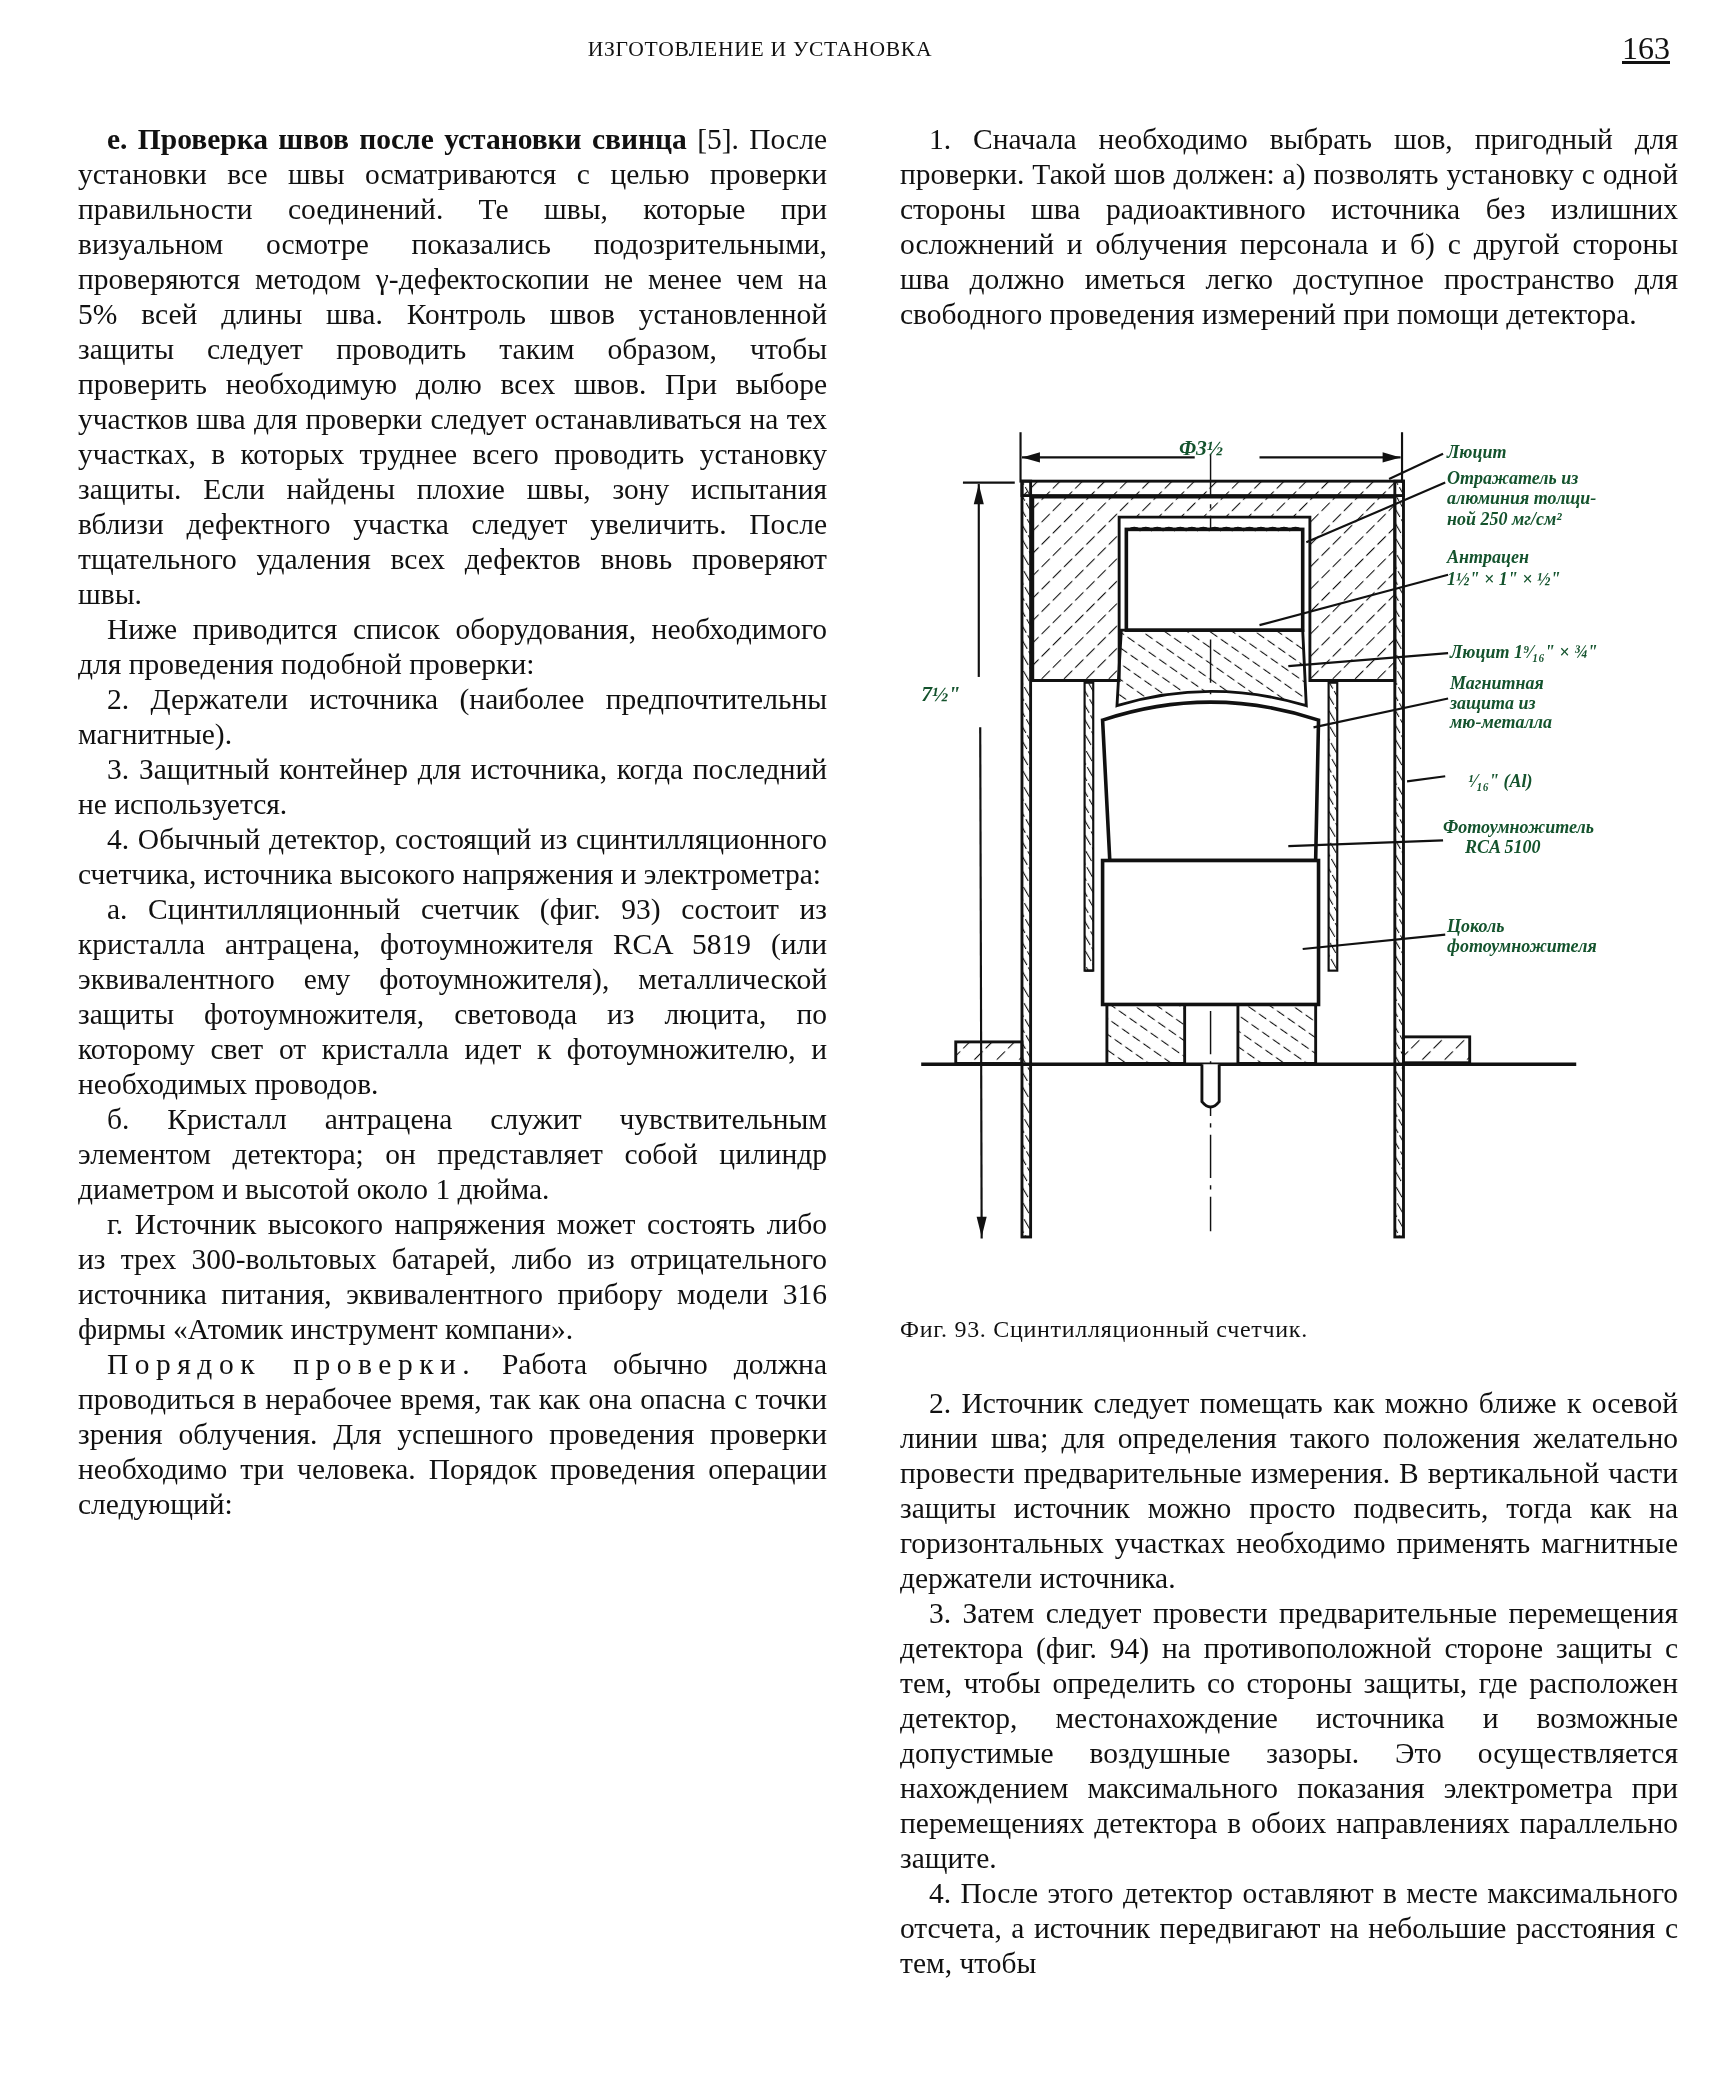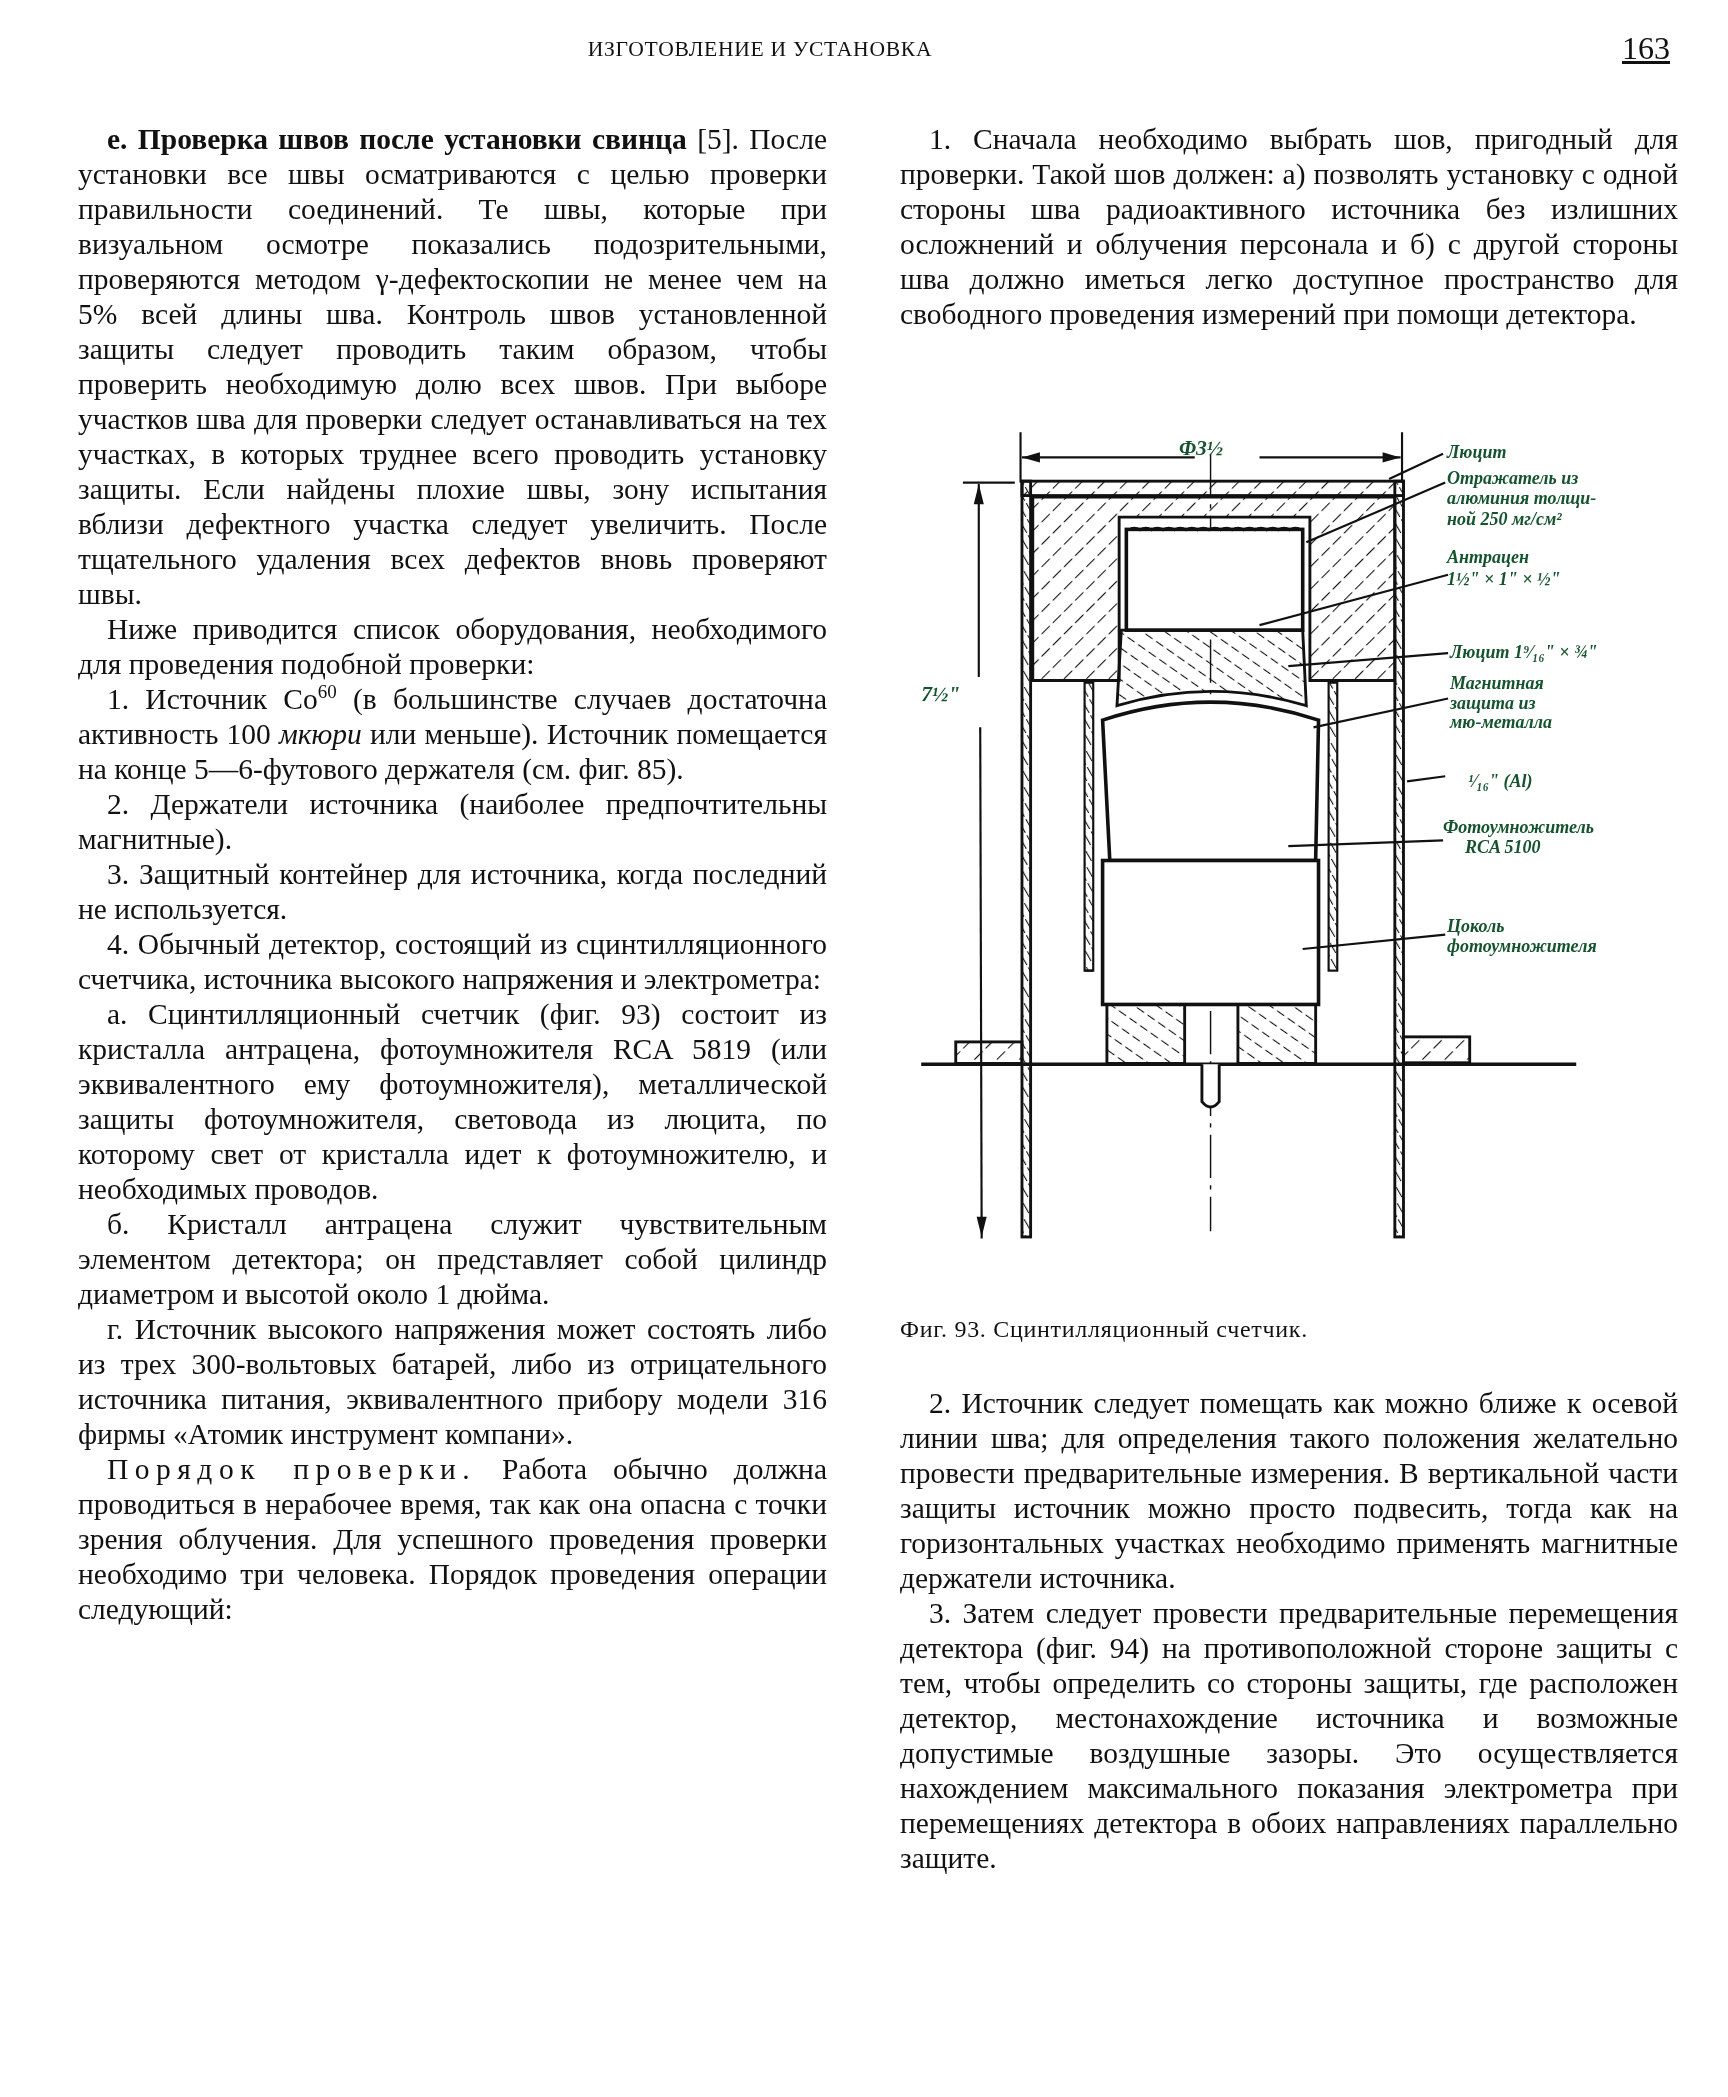--- a/index.html
+++ b/index.html
@@ -23,21 +23,20 @@
 </style>
 </head>
 <body>
 
 <div class="running-head">ИЗГОТОВЛЕНИЕ И УСТАНОВКА</div>
 <div class="page-number">163</div>
 
 <div class="col col-left">
   <p class="ind"><span class="bold">е. Проверка швов после установки свинца</span> <span>[5]. После установки все швы осматриваются с целью проверки правильности соединений. Те швы, которые при визуальном осмотре показались подозрительными, проверяются методом γ-дефектоскопии не менее чем на 5% всей длины шва. Контроль швов установленной защиты следует проводить таким образом, чтобы проверить необходимую долю всех швов. При выборе участков шва для проверки следует останавливаться на тех участках, в которых труднее всего проводить установку защиты. Если найдены плохие швы, зону испытания вблизи дефектного участка следует увеличить. После тщательного удаления всех дефектов вновь проверяют швы.</span></p>
   <p class="ind">Ниже приводится список оборудования, необходимого для проведения подобной проверки:</p>
-  <p class="ind"><span>1. Источник Co</span><sup>60</sup><span> (в большинстве случаев достаточна активность 100 </span><span class="it">мкюри</span><span> или меньше). Источник помещается на конце 5—6-футового держателя (см. фиг. 85).</span></p>
   <p class="ind">2. Держатели источника (наиболее предпочтительны магнитные).</p>
   <p class="ind">3. Защитный контейнер для источника, когда последний не используется.</p>
   <p class="ind">4. Обычный детектор, состоящий из сцинтилляционного счетчика, источника высокого напряжения и электрометра:</p>
   <p class="ind">а. Сцинтилляционный счетчик (фиг. 93) состоит из кристалла антрацена, фотоумножителя RCA 5819 (или эквивалентного ему фотоумножителя), металлической защиты фотоумножителя, световода из люцита, по которому свет от кристалла идет к фотоумножителю, и необходимых проводов.</p>
   <p class="ind">б. Кристалл антрацена служит чувствительным элементом детектора; он представляет собой цилиндр диаметром и высотой около 1 дюйма.</p>
   <p class="ind">г. Источник высокого напряжения может состоять либо из трех 300-вольтовых батарей, либо из отрицательного источника питания, эквивалентного прибору модели 316 фирмы «Атомик инструмент компани».</p>
   <p class="ind"><span class="spaced">Порядок проверки.</span><span> Работа обычно должна проводиться в нерабочее время, так как она опасна с точки зрения облучения. Для успешного проведения проверки необходимо три человека. Порядок проведения операции следующий:</span></p>
 </div>
 
 <div class="col col-right-top">
@@ -125,14 +124,15 @@
   <div class="lbl" style="left:529px;top:392px;">Фотоумножитель</div>
   <div class="lbl" style="left:551px;top:412px;">RCA 5100</div>
   <div class="lbl" style="left:533px;top:491px;">Цоколь</div>
   <div class="lbl" style="left:533px;top:511px;">фотоумножителя</div>
 </div>
 <div class="caption">Фиг. 93. Сцинтилляционный счетчик.</div>
 
 <div class="col col-right-bottom">
   <p class="ind">2. Источник следует помещать как можно ближе к осевой линии шва; для определения такого положения желательно провести предварительные измерения. В вертикальной части защиты источник можно просто подвесить, тогда как на горизонтальных участках необходимо применять магнитные держатели источника.</p>
   <p class="ind">3. Затем следует провести предварительные перемещения детектора (фиг. 94) на противоположной стороне защиты с тем, чтобы определить со стороны защиты, где расположен детектор, местонахождение источника и возможные допустимые воздушные зазоры. Это осуществляется нахождением максимального показания электрометра при перемещениях детектора в обоих направлениях параллельно защите.</p>
+  <p class="ind">4. После этого детектор оставляют в месте максимального отсчета, а источник передвигают на небольшие расстояния с тем, чтобы</p>
 </div>
 
 
 </body></html>

